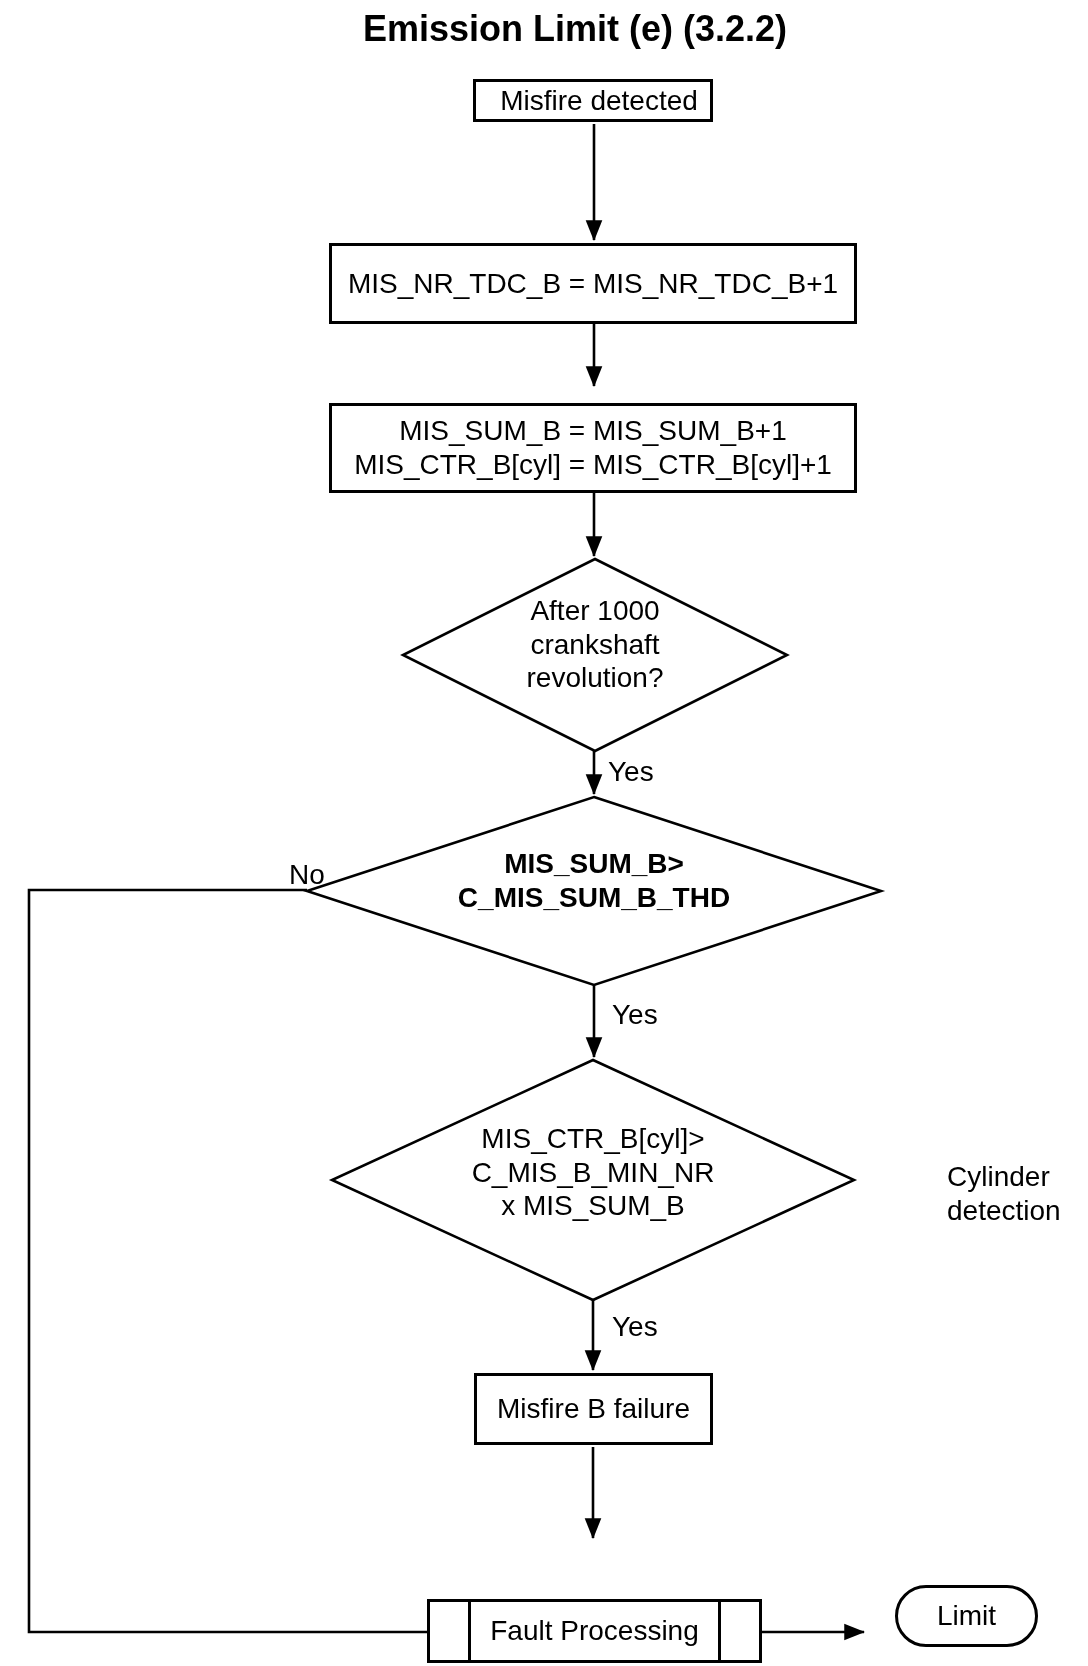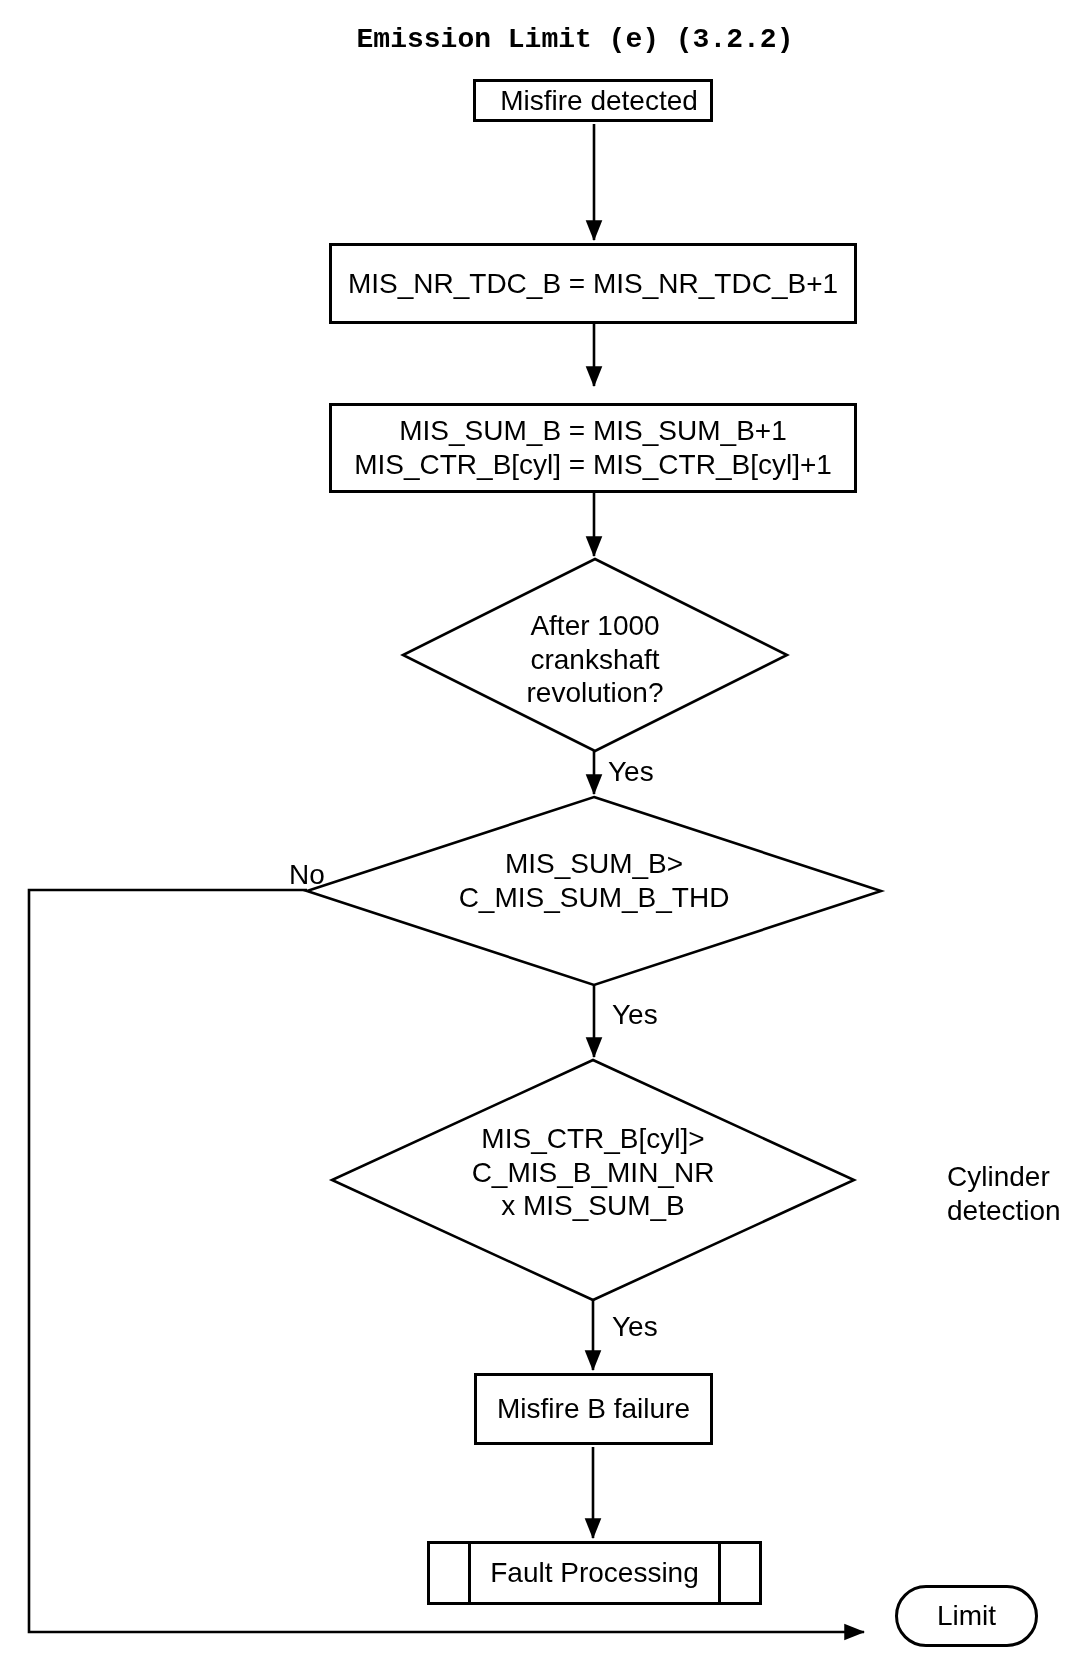--- a/index.html
+++ b/index.html
@@ -2,22 +2,22 @@
 <html style="--stroke: #000000; --bg: #ffffff;"><head>
 <meta charset="utf-8">
 <style>
   :root { --stroke:#000000; --bg:#ffffff; }
   html,body { margin:0; padding:0; background:var(--bg); }
   #canvas {
     position:relative; width:1088px; height:1666px; background:var(--bg);
     font-family:"Liberation Sans", sans-serif; color:var(--stroke);
   }
   #title {
-    position:absolute; left:575px; top:24px; transform:translateX(-50%);
-    font-family:Liberation Mono, monospace; font-weight:bold; font-size:28px;
+    position:absolute; left:575px; top:8px; transform:translateX(-50%);
+    font-family:Liberation Sans, sans-serif; font-weight:bold; font-size:36px;
     white-space:nowrap;
   }
   svg.layer { position:absolute; left:0; top:0; width:1088px; height:1666px; }
   svg .ln { stroke:var(--stroke); stroke-width:2.6; fill:none; }
   svg .shape { stroke:var(--stroke); stroke-width:2.6; fill:var(--bg); }
   svg .head { fill:var(--stroke); }
   .node {
     position:absolute; box-sizing:border-box; border:3px solid var(--stroke);
     background:var(--bg); display:flex; align-items:center; justify-content:center;
     text-align:center; font-size:28px; line-height:1.2; white-space:pre-line;
@@ -61,34 +61,34 @@
     <polygon class="shape" points="593,1060 854,1180 593,1300 332,1180"></polygon>
   </svg>
 
   <div class="node" style="left:473px; top:79px; width:240px; height:43px;padding-left:12px;">Misfire detected</div>
 
   <div class="node" style="left:329px; top:243px; width:528px; height:81px;">MIS_NR_TDC_B = MIS_NR_TDC_B+1</div>
 
   <div class="node" style="left:329px; top:389px; width:528px; height:90px;margin-top:14px;">MIS_SUM_B = MIS_SUM_B+1
 MIS_CTR_B[cyl] = MIS_CTR_B[cyl]+1</div>
 
-  <div class="dtext" style="left:595px; top:659px;">After 1000
+  <div class="dtext" style="left:595px; top:644px;">After 1000
 crankshaft
 revolution?</div>
 
-  <div class="dtext" style="left:594px; top:881px;">MIS_SUM_B&gt;
+  <div class="dtext" style="left:594px; top:881px;font-weight:bold;">MIS_SUM_B&gt;
 C_MIS_SUM_B_THD</div>
 
   <div class="dtext" style="left:593px; top:1172px;">MIS_CTR_B[cyl]&gt;
 C_MIS_B_MIN_NR
 x MIS_SUM_B</div>
 
   <div class="node" style="left:474px; top:1373px; width:239px; height:72px;">Misfire B failure</div>
 
-  <div class="node" style="left:427px; top:1541px; width:335px; height:64px;">
+  <div class="node" style="left:427px; top:1599px; width:335px; height:64px;">
     <div class="pbar left"></div>
     <span>Fault Processing</span>
     <div class="pbar right"></div>
   </div>
 
   <div class="node terminator" style="left:895px; top:1585px; width:143px; height:62px;">Limit</div>
 
   <div class="lbl" style="left:608px; top:755px;">Yes</div>
   <div class="lbl" style="left:612px; top:998px;">Yes</div>
   <div class="lbl" style="left:612px; top:1310px;">Yes</div>

